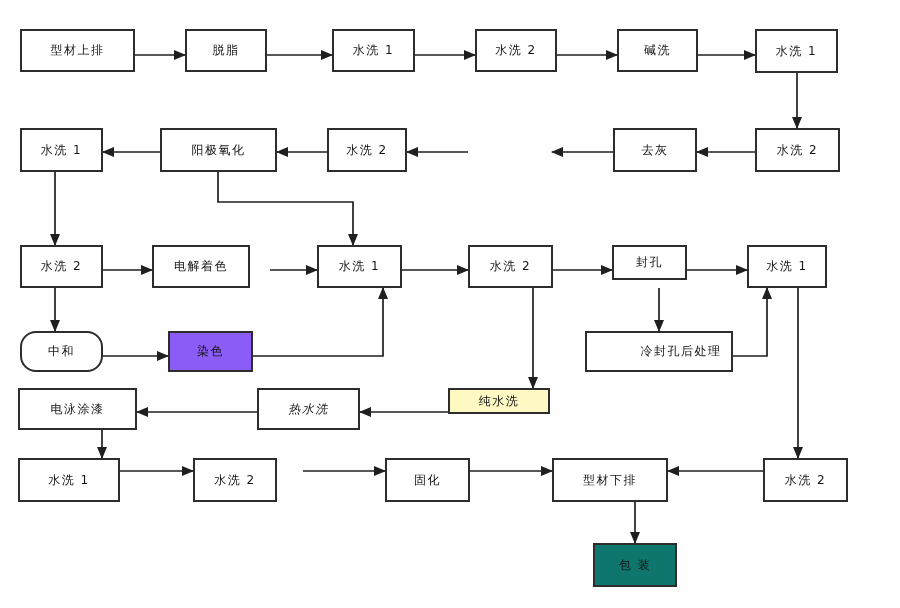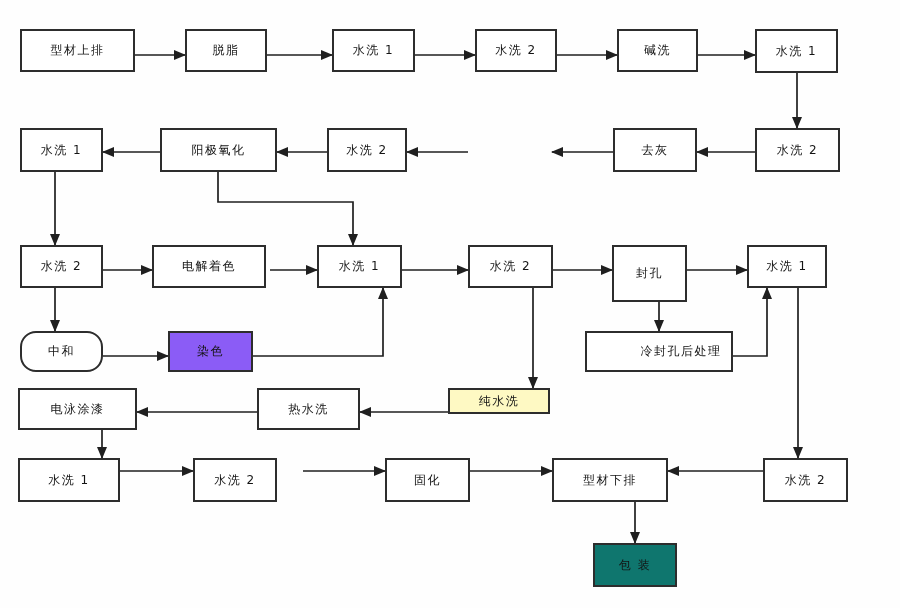--- a/index.html
+++ b/index.html
@@ -75,30 +75,30 @@
     <div class="node" style="left: 332px; top: 29px; width: 83px; height: 43px; border-color: rgb(45, 45, 45); background: rgb(255, 255, 255); color: rgb(20, 20, 20);">水洗 1</div>
     <div class="node" style="left: 475px; top: 29px; width: 82px; height: 43px; border-color: rgb(45, 45, 45); background: rgb(255, 255, 255); color: rgb(20, 20, 20);">水洗 2</div>
     <div class="node" style="left: 617px; top: 29px; width: 81px; height: 43px; border-color: rgb(45, 45, 45); background: rgb(255, 255, 255); color: rgb(20, 20, 20);">碱洗</div>
     <div class="node" style="left: 755px; top: 29px; width: 83px; height: 44px; border-color: rgb(45, 45, 45); background: rgb(255, 255, 255); color: rgb(20, 20, 20);">水洗 1</div>
     <div class="node" style="left: 20px; top: 128px; width: 83px; height: 44px; border-color: rgb(45, 45, 45); background: rgb(255, 255, 255); color: rgb(20, 20, 20);">水洗 1</div>
     <div class="node" style="left: 160px; top: 128px; width: 117px; height: 44px; border-color: rgb(45, 45, 45); background: rgb(255, 255, 255); color: rgb(20, 20, 20);">阳极氧化</div>
     <div class="node" style="left: 327px; top: 128px; width: 80px; height: 44px; border-color: rgb(45, 45, 45); background: rgb(255, 255, 255); color: rgb(20, 20, 20);">水洗 2</div>
     <div class="node" style="left: 613px; top: 128px; width: 84px; height: 44px; border-color: rgb(45, 45, 45); background: rgb(255, 255, 255); color: rgb(20, 20, 20); text-align: center;">去灰</div>
     <div class="node" style="left: 755px; top: 128px; width: 85px; height: 44px; border-color: rgb(45, 45, 45); background: rgb(255, 255, 255); color: rgb(20, 20, 20);">水洗 2</div>
     <div class="node" style="left: 20px; top: 245px; width: 83px; height: 43px; border-color: rgb(45, 45, 45); background: rgb(255, 255, 255); color: rgb(20, 20, 20);">水洗 2</div>
-    <div class="node" style="left: 152px; top: 245px; width: 114px; height: 43px; border-color: rgb(45, 45, 45); background: rgb(255, 255, 255); color: rgb(20, 20, 20);">电解着色</div>
+    <div class="node" style="left: 152px; top: 245px; width: 98px; height: 43px; border-color: rgb(45, 45, 45); background: rgb(255, 255, 255); color: rgb(20, 20, 20);">电解着色</div>
     <div class="node" style="left: 317px; top: 245px; width: 85px; height: 43px; border-color: rgb(45, 45, 45); background: rgb(255, 255, 255); color: rgb(20, 20, 20);">水洗 1</div>
     <div class="node" style="left: 468px; top: 245px; width: 85px; height: 43px; border-color: rgb(45, 45, 45); background: rgb(255, 255, 255); color: rgb(20, 20, 20);">水洗 2</div>
-    <div class="node" style="left: 612px; top: 245px; width: 75px; height: 57px; border-color: rgb(45, 45, 45); background: rgb(255, 255, 255); color: rgb(20, 20, 20);">封孔</div>
+    <div class="node" style="left: 612px; top: 245px; width: 75px; height: 35px; border-color: rgb(45, 45, 45); background: rgb(255, 255, 255); color: rgb(20, 20, 20);">封孔</div>
     <div class="node" style="left: 747px; top: 245px; width: 80px; height: 43px; border-color: rgb(45, 45, 45); background: rgb(255, 255, 255); color: rgb(20, 20, 20);">水洗 1</div>
     <div class="node" style="left: 20px; top: 331px; width: 83px; height: 41px; border-color: rgb(45, 45, 45); background: rgb(255, 255, 255); color: rgb(20, 20, 20); border-radius: 16px;">中和</div>
     <div class="node" style="left: 168px; top: 331px; width: 85px; height: 41px; border-color: rgb(45, 45, 45); background: #8b5cf6; color: rgb(20, 20, 20);">染色</div>
     <div class="node" style="left: 585px; top: 331px; width: 148px; height: 41px; border-color: rgb(45, 45, 45); background: rgb(255, 255, 255); color: rgb(20, 20, 20); padding-left: 44px;">冷封孔后处理</div>
     <div class="node" style="left: 18px; top: 388px; width: 119px; height: 42px; border-color: rgb(45, 45, 45); background: rgb(255, 255, 255); color: rgb(20, 20, 20);">电泳涂漆</div>
-    <div class="node" style="left: 257px; top: 388px; width: 103px; height: 42px; border-color: rgb(45, 45, 45); background: rgb(255, 255, 255); color: rgb(20, 20, 20);">热水洗</div>
+    <div class="node" style="left: 257px; top: 388px; width: 103px; height: 42px; border-color: rgb(45, 45, 45); background: rgb(255, 255, 255); color: rgb(20, 20, 20); font-style: italic;">热水洗</div>
     <div class="node" style="left: 448px; top: 388px; width: 102px; height: 26px; border-color: rgb(45, 45, 45); background: #fef9c3; color: rgb(20, 20, 20); font-family: Liberation Mono, monospace;">纯水洗</div>
     <div class="node" style="left: 18px; top: 458px; width: 102px; height: 44px; border-color: rgb(45, 45, 45); background: rgb(255, 255, 255); color: rgb(20, 20, 20);">水洗 1</div>
     <div class="node" style="left: 193px; top: 458px; width: 84px; height: 44px; border-color: rgb(45, 45, 45); background: rgb(255, 255, 255); color: rgb(20, 20, 20);">水洗 2</div>
     <div class="node" style="left: 385px; top: 458px; width: 85px; height: 44px; border-color: rgb(45, 45, 45); background: rgb(255, 255, 255); color: rgb(20, 20, 20);">固化</div>
     <div class="node" style="left: 552px; top: 458px; width: 116px; height: 44px; border-color: rgb(45, 45, 45); background: rgb(255, 255, 255); color: rgb(20, 20, 20);">型材下排</div>
     <div class="node" style="left: 763px; top: 458px; width: 85px; height: 44px; border-color: rgb(45, 45, 45); background: rgb(255, 255, 255); color: rgb(20, 20, 20);">水洗 2</div>
     <div class="node" style="left: 593px; top: 543px; width: 84px; height: 44px; border-color: rgb(45, 45, 45); background: #0f766e; color: rgb(20, 20, 20); text-align: right;">包 装</div>
   </div>
 
 </body></html>

